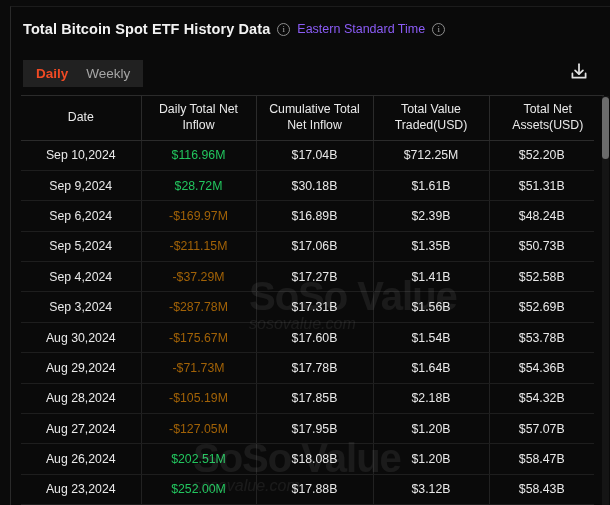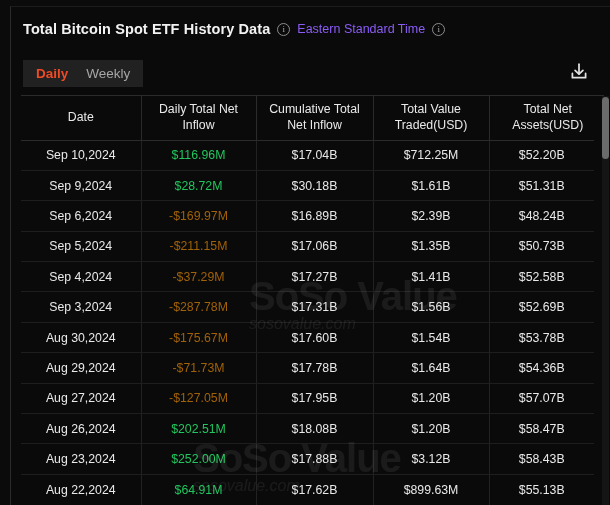--- a/index.html
+++ b/index.html
@@ -208,20 +208,27 @@
             <td>$53.78B</td>
           </tr>
           <tr>
             <td>Aug 29,2024</td>
             <td class="neg">-$71.73M</td>
             <td>$17.78B</td>
             <td>$1.64B</td>
             <td>$54.36B</td>
           </tr>
           <tr>
+            <td>Aug 28,2024</td>
+            <td class="neg">-$105.19M</td>
+            <td>$17.85B</td>
+            <td>$2.18B</td>
+            <td>$54.32B</td>
+          </tr>
+          <tr>
             <td>Aug 27,2024</td>
             <td class="neg">-$127.05M</td>
             <td>$17.95B</td>
             <td>$1.20B</td>
             <td>$57.07B</td>
           </tr>
           <tr>
             <td>Aug 26,2024</td>
             <td class="pos">$202.51M</td>
             <td>$18.08B</td>

